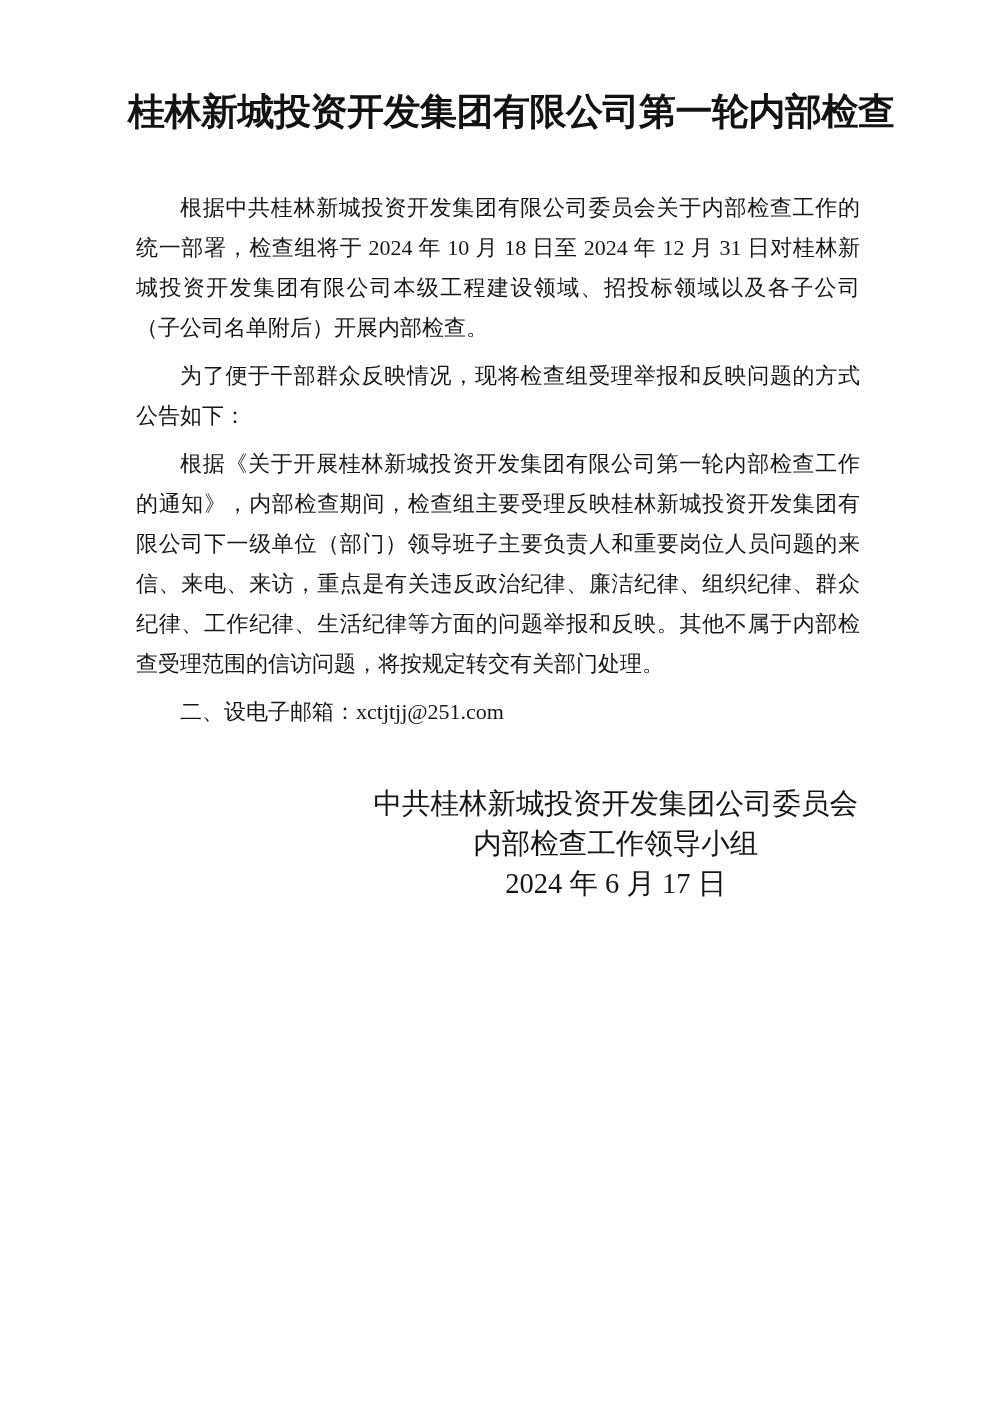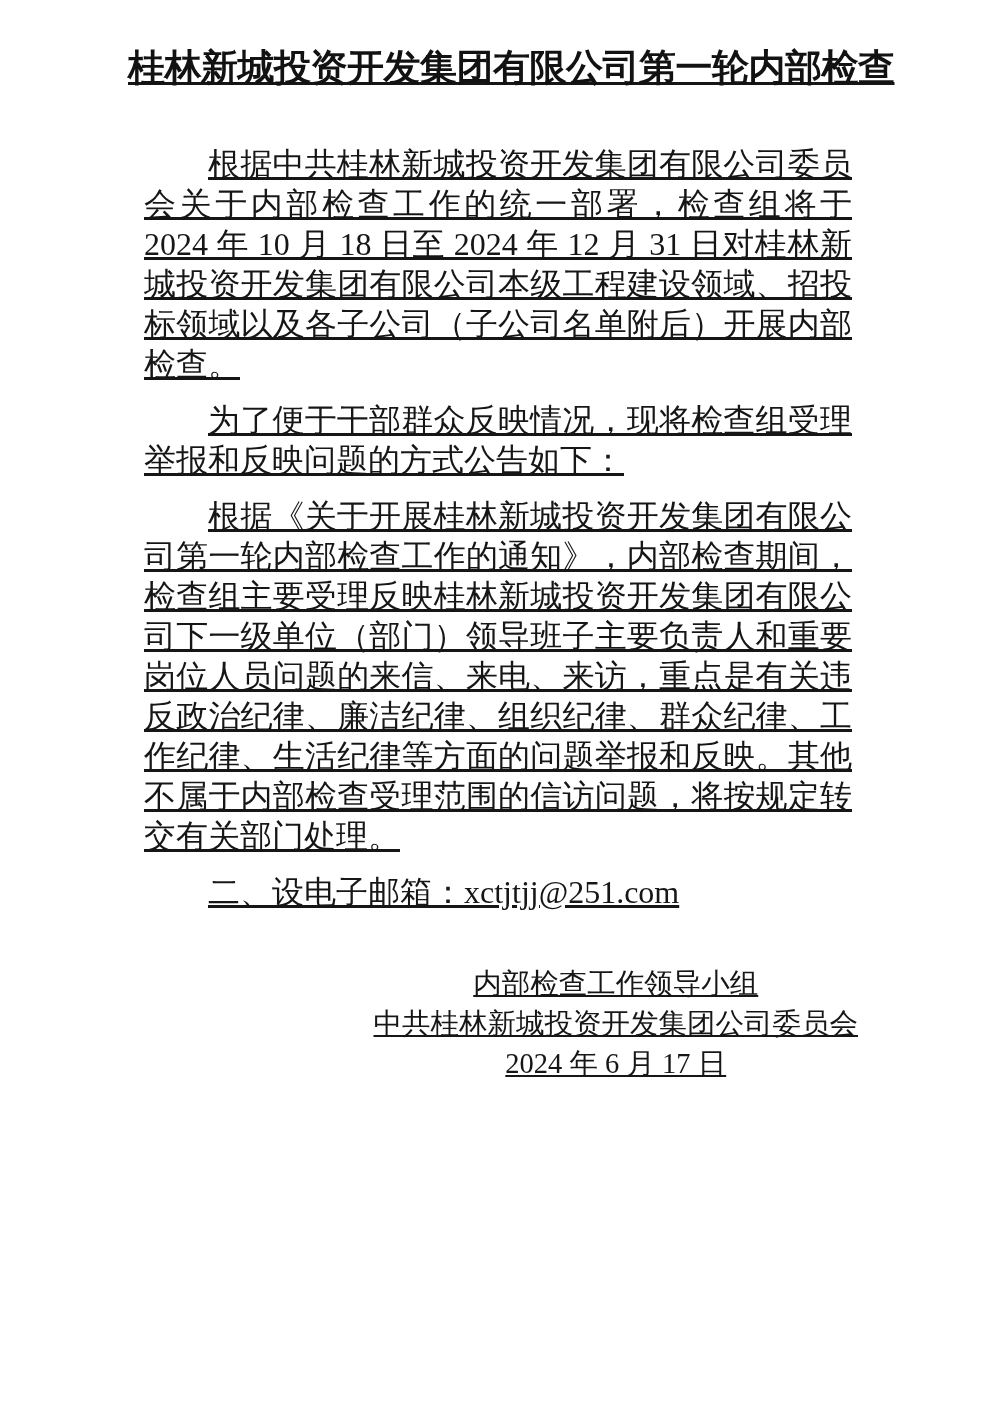--- a/index.html
+++ b/index.html
@@ -12,40 +12,39 @@
     height: 1414px;
     background: #ffffff;
     color: #161616;
     font-family: "Liberation Serif", "DejaVu Serif", serif;
     overflow: hidden;
   }
   .page {
     box-sizing: border-box;
     width: 964px;
     height: 1414px;
-    padding: 42px 96px 0 128px;
+    padding: 86px 96px 0 128px;
     background: #ffffff;
-    text-decoration: underline;
   }
   .doc-title {
     margin: 0 0 50px 0;
     text-align: center;
     font-size: 37px;
     font-weight: bold;
     line-height: 52px;
     letter-spacing: -0.5px;
     color: #121212;
   }
   .doc-title .title-line {
     display: block;
     white-space: nowrap;
   }
   .doc-body p {
-    margin: 16px;
-    font-size: 32px;
+    margin: 8px;
+    font-size: 22px;
     line-height: 40px;
     text-align: justify;
     text-justify: inter-ideograph;
     text-indent: 2em;
     word-break: break-word;
   }
   .signature {
     margin-top: 52px;
     margin-left: auto;
     margin-right: 10px;
@@ -70,18 +69,18 @@
   </h1>
 
   <div class="doc-body">
     <p>根据中共桂林新城投资开发集团有限公司委员会关于内部检查工作的统一部署，检查组将于 2024 年 10 月 18 日至 2024 年 12 月 31 日对桂林新城投资开发集团有限公司本级工程建设领域、招投标领域以及各子公司（子公司名单附后）开展内部检查。</p>
     <p>为了便于干部群众反映情况，现将检查组受理举报和反映问题的方式公告如下：</p>
     <p>根据《关于开展桂林新城投资开发集团有限公司第一轮内部检查工作的通知》，内部检查期间，检查组主要受理反映桂林新城投资开发集团有限公司下一级单位（部门）领导班子主要负责人和重要岗位人员问题的来信、来电、来访，重点是有关违反政治纪律、廉洁纪律、组织纪律、群众纪律、工作纪律、生活纪律等方面的问题举报和反映。其他不属于内部检查受理范围的信访问题，将按规定转交有关部门处理。</p>
     <p>二、设电子邮箱：xctjtjj@251.com</p>
   </div>
 
   <div class="signature">
+    <p>中共桂林新城投资开发集团公司委员会</p>
     <p>内部检查工作领导小组</p>
-    <p>中共桂林新城投资开发集团公司委员会</p>
     <p>2024 年 6 月 17 日</p>
   </div>
 
 </div>
 
 </body></html>

